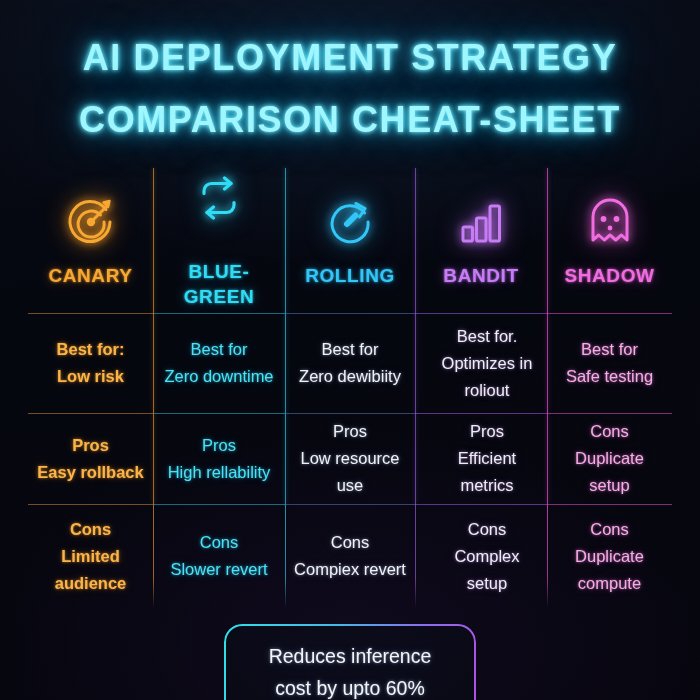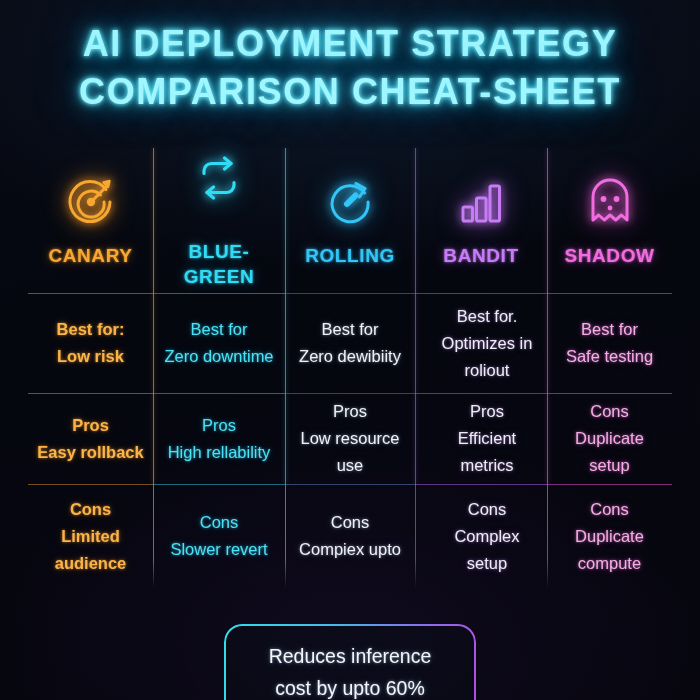--- a/index.html
+++ b/index.html
@@ -22,25 +22,26 @@
     text-align:center;
   }
   .title-line {
     font-size:36px; font-weight:bold; letter-spacing:1.6px;
     color:#9ff6ff; line-height:48px;
     text-shadow:
       0 0 4px #7ef0ff,
       0 0 10px #39d8f5,
       0 0 22px rgba(40,190,235,0.85),
       0 0 44px rgba(30,160,220,0.55);
+    margin-top: 14px;
   }
 
   
   .grid {
-    position:absolute; left:28px; top:148px;
+    position:absolute; left:28px; top:168px;
     width:644px; height:440px;
     display:grid;
     grid-template-columns:125px 132px 130px 132px 125px;
     grid-template-rows:145px 100px 91px 104px;
   }
   .cell {
     position:relative;
     display:flex; flex-direction:column;
     align-items:center; justify-content:center;
     text-align:center; padding:4px 6px;
@@ -232,21 +233,21 @@
     <div class="cell col1 vd hd lastrow">
       <div class="k t-canary">Cons</div>
       <div class="v t-canary">Limited audience</div>
     </div>
     <div class="cell col2 vd hd lastrow">
       <div class="k t-blue">Cons</div>
       <div class="v t-blue">Slower revert</div>
     </div>
     <div class="cell col3 vd hd lastrow">
       <div class="k t-white">Cons</div>
-      <div class="v t-white">Compiex upto</div>
+      <div class="v t-white">Compiex revert</div>
     </div>
     <div class="cell col4 vd hd lastrow">
       <div class="k t-wpurple">Cons</div>
       <div class="v t-wpurple">Complex setup</div>
     </div>
     <div class="cell col5 hd lastrow">
       <div class="k t-pink">Cons</div>
       <div class="v t-pink">Duplicate compute</div>
     </div>
 

